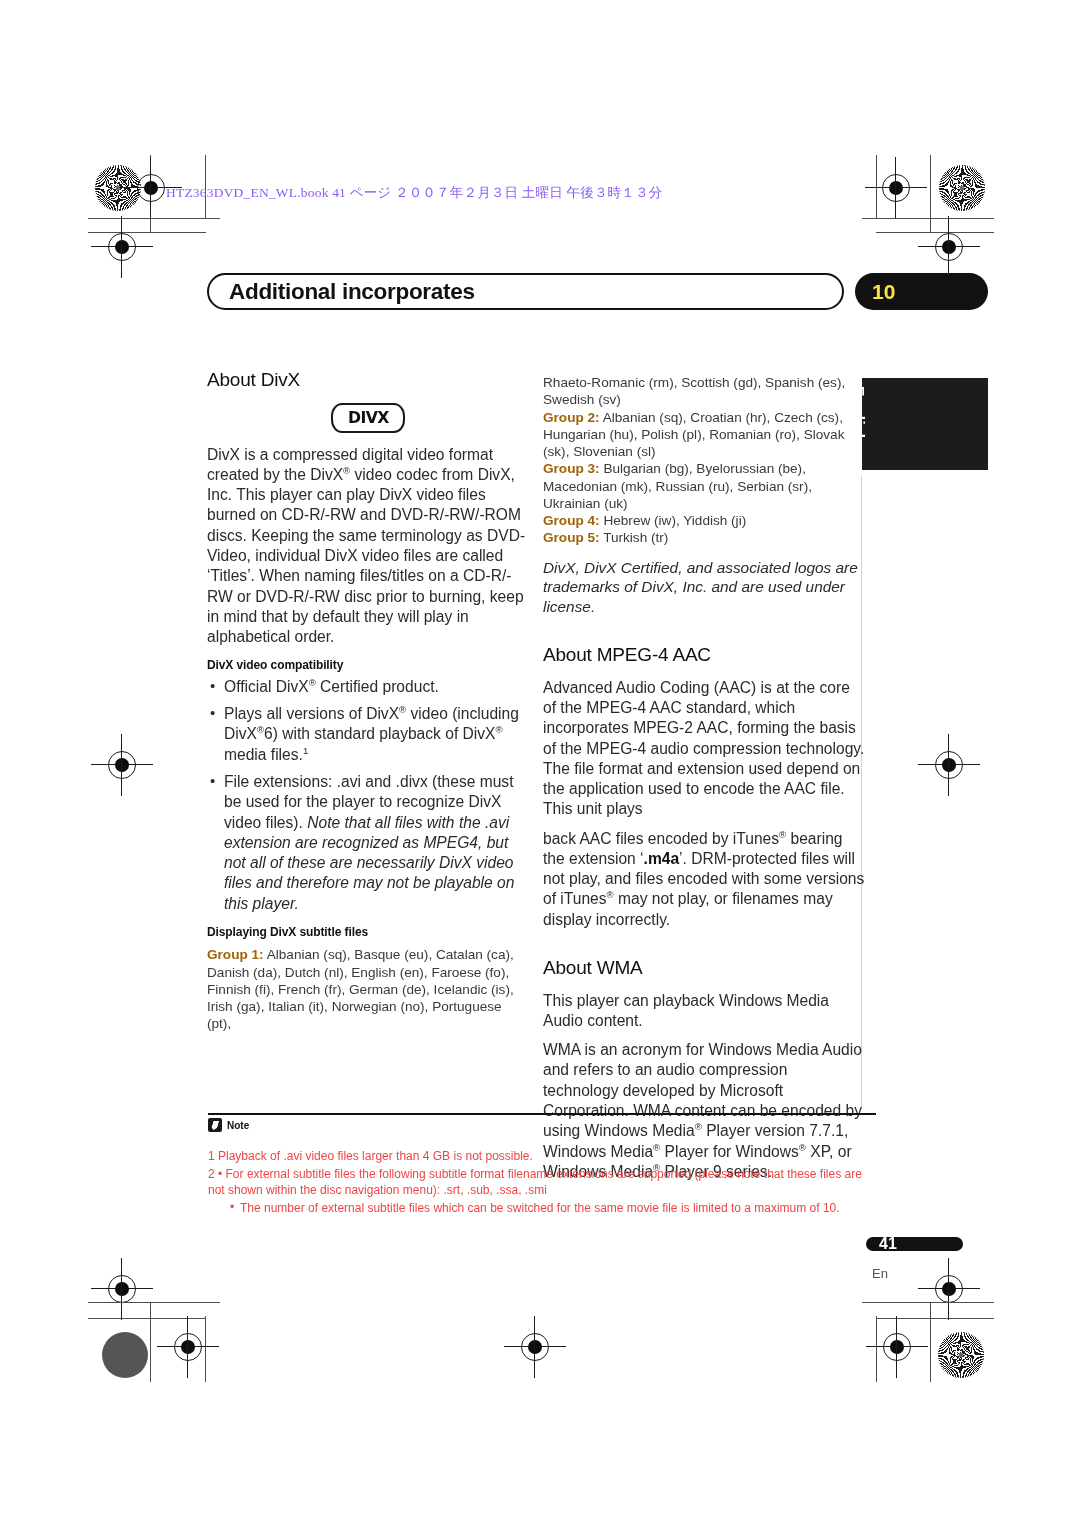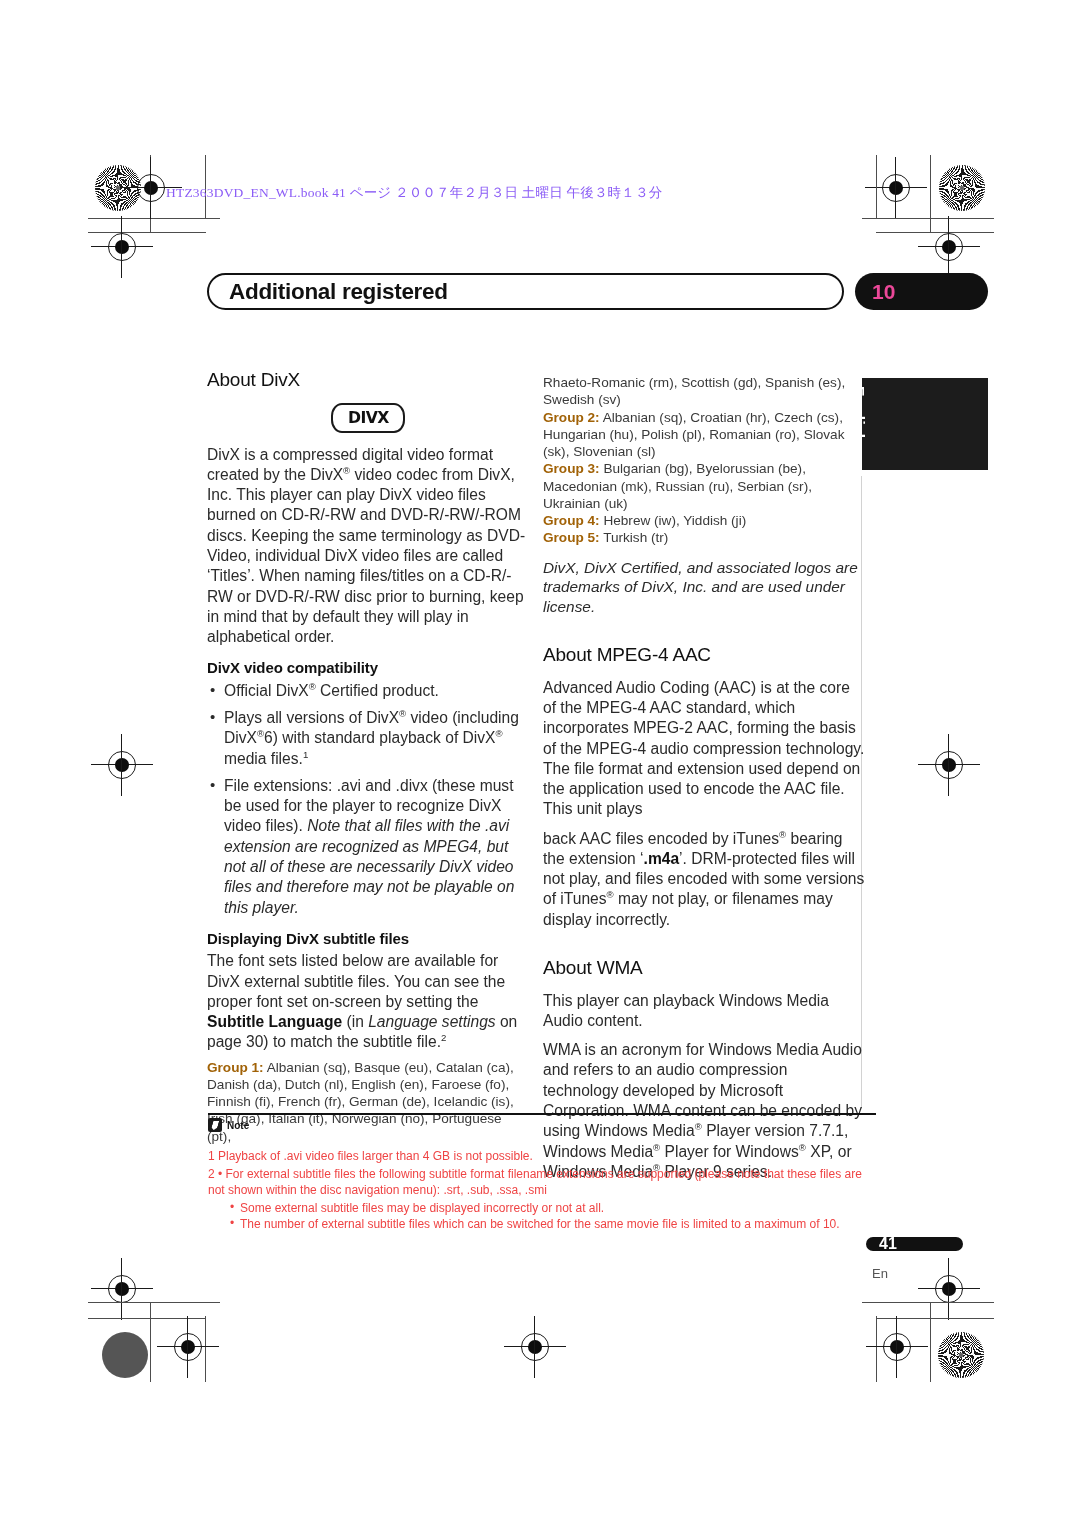--- a/index.html
+++ b/index.html
@@ -85,21 +85,21 @@
     letter-spacing: -0.3px;
     padding-left: 20px;
     color: #111;
   }
   .chapter-num {
     position: absolute;
     left: 855px; top: 273px;
     width: 133px; height: 37px;
     background: #111;
     border-radius: 19px;
-    color: #ec4899;
+    color: #fde047;
     font-size: 21px;
     font-weight: bold;
     display: flex;
     align-items: center;
     box-sizing: border-box;
     padding-left: 17px;
   }
 
   
   .lang-tab {
@@ -140,21 +140,21 @@
   }
 
   h2.sec {
     font-size: 19px;
     font-weight: normal;
     color: #111;
     margin: 0 0 10px 0;
     letter-spacing: -0.2px;
   }
   h3.sub {
-    font-size: 15px;
+    font-size: 12px;
     font-weight: bold;
     color: #111;
     margin: 11px 0 3px 0;
     letter-spacing: -0.1px;
   }
   p.body { margin: 0 0 9px 0; }
   p.tight { margin: 0; }
 
   .divx-logo {
     width: 74px; height: 30px;
@@ -347,21 +347,21 @@
 
   <div class="crosshair" style="left:518px; top:1330px;">
       <i></i>
       <b></b>
     </div>
 </div>
 
 <div class="file-slug">HTZ363DVD_EN_WL.book   41 ページ   ２００７年２月３日   土曜日   午後３時１３分</div>
 
 <div class="chapter-bar">
-  <div class="chapter-title">Additional registered</div>
+  <div class="chapter-title">Additional incorporates</div>
 </div>
 <div class="chapter-num">10</div>
 
 <div class="lang-tab">
   <span>English</span>
 </div>
 
 <div class="right-rule"></div>
 
 <div class="col col-left">
@@ -377,21 +377,20 @@
   <h3 class="sub">DivX video compatibility</h3>
 
   <ul class="bul">
     <li>Official DivX<sup>®</sup> Certified product.</li>
     <li>Plays all versions of DivX<sup>®</sup> video (including DivX<sup>®</sup>6) with standard playback of DivX<sup>®</sup> media files.<sup>1</sup></li>
     <li>File extensions: .avi and .divx (these must be used for the player to recognize DivX video files). <i class="it">Note that all files with the .avi extension are recognized as MPEG4, but not all of these are necessarily DivX video files and therefore may not be playable on this player.</i></li>
   </ul>
 
   <h3 class="sub">Displaying DivX subtitle files</h3>
 
-  <p class="tight">The font sets listed below are available for DivX external subtitle files. You can see the proper font set on-screen by setting the <b class="bd">Subtitle Language</b> (in <i class="it">Language settings</i> on page 30) to match the subtitle file.<sup>2</sup></p>
 
   <div class="glist">
     <p><b>Group 1:</b> <span>Albanian (sq), Basque (eu), Catalan (ca), Danish (da), Dutch (nl), English (en), Faroese (fo), Finnish (fi), French (fr), German (de), Icelandic (is), Irish (ga), Italian (it), Norwegian (no), Portuguese (pt),</span></p>
   </div>
 </div>
 
 <div class="col col-right">
 
   <div class="glist">
     <p>Rhaeto-Romanic (rm), Scottish (gd), Spanish (es), Swedish (sv)</p>
@@ -420,20 +419,19 @@
 <div class="note-wrap">
   <div class="note-rule"></div>
   <div class="note-head">
     <span class="note-icon"></span>
     <span class="note-title">Note</span>
   </div>
   <div class="note-body">
     <p>1 Playback of .avi video files larger than 4 GB is not possible.</p>
     <p>2 • For external subtitle files the following subtitle format filename extensions are supported (please note that these files are not shown within the disc navigation menu): .srt, .sub, .ssa, .smi</p>
     <ul>
-      <li>Some external subtitle files may be displayed incorrectly or not at all.</li>
       <li>The number of external subtitle files which can be switched for the same movie file is limited to a maximum of 10.</li>
     </ul>
   </div>
 </div>
 
 <div class="pagenum">41</div>
 <div class="pagelang">En</div>
 
 </body></html>

